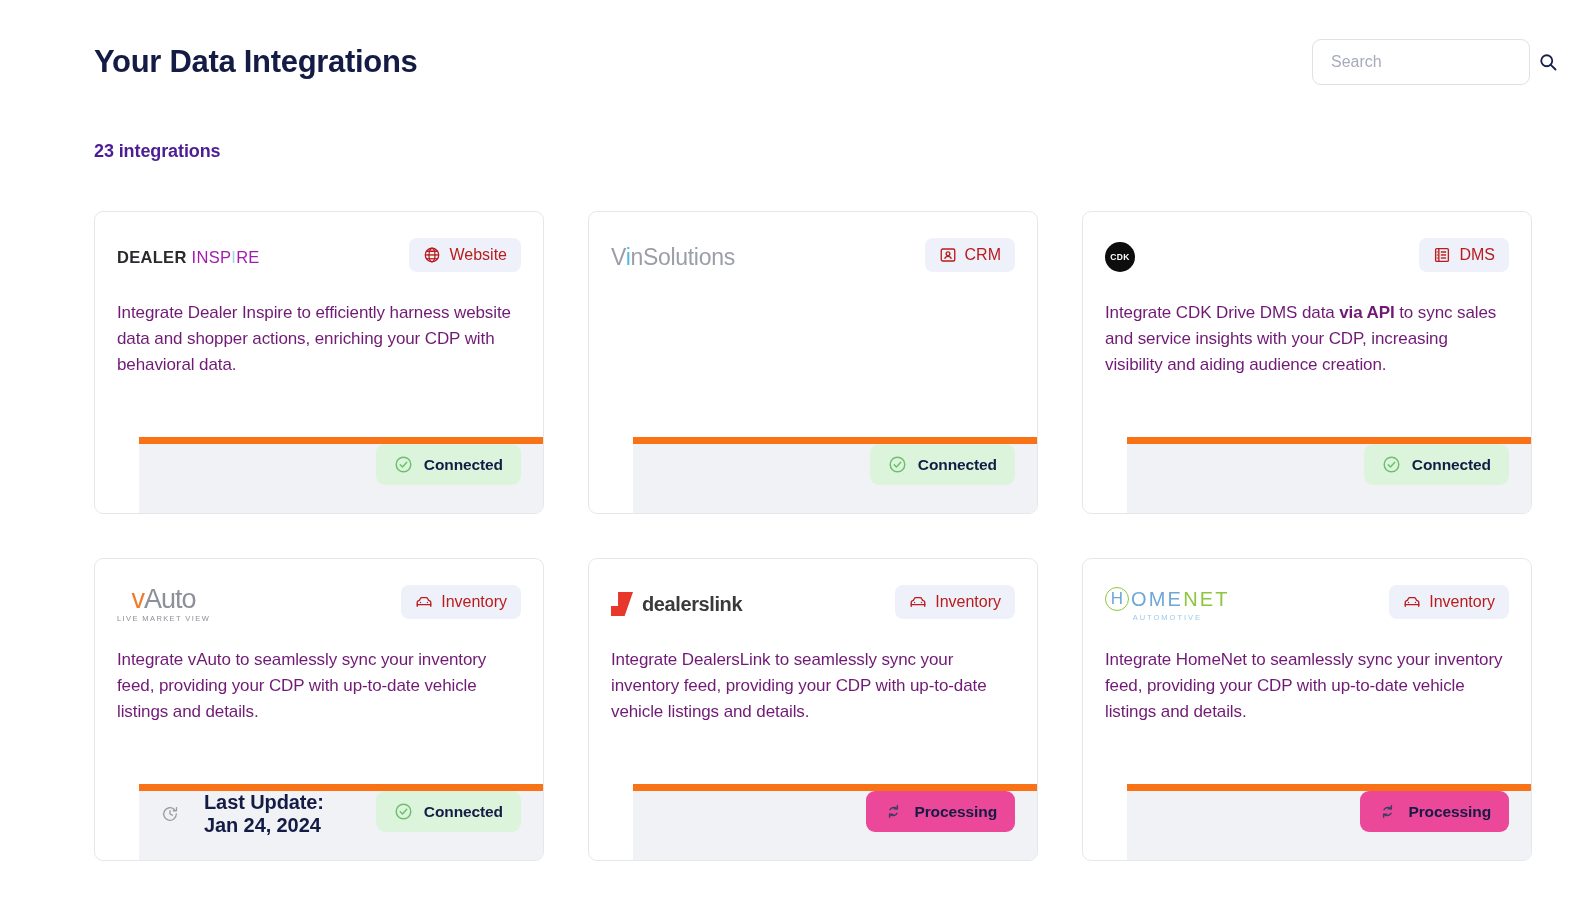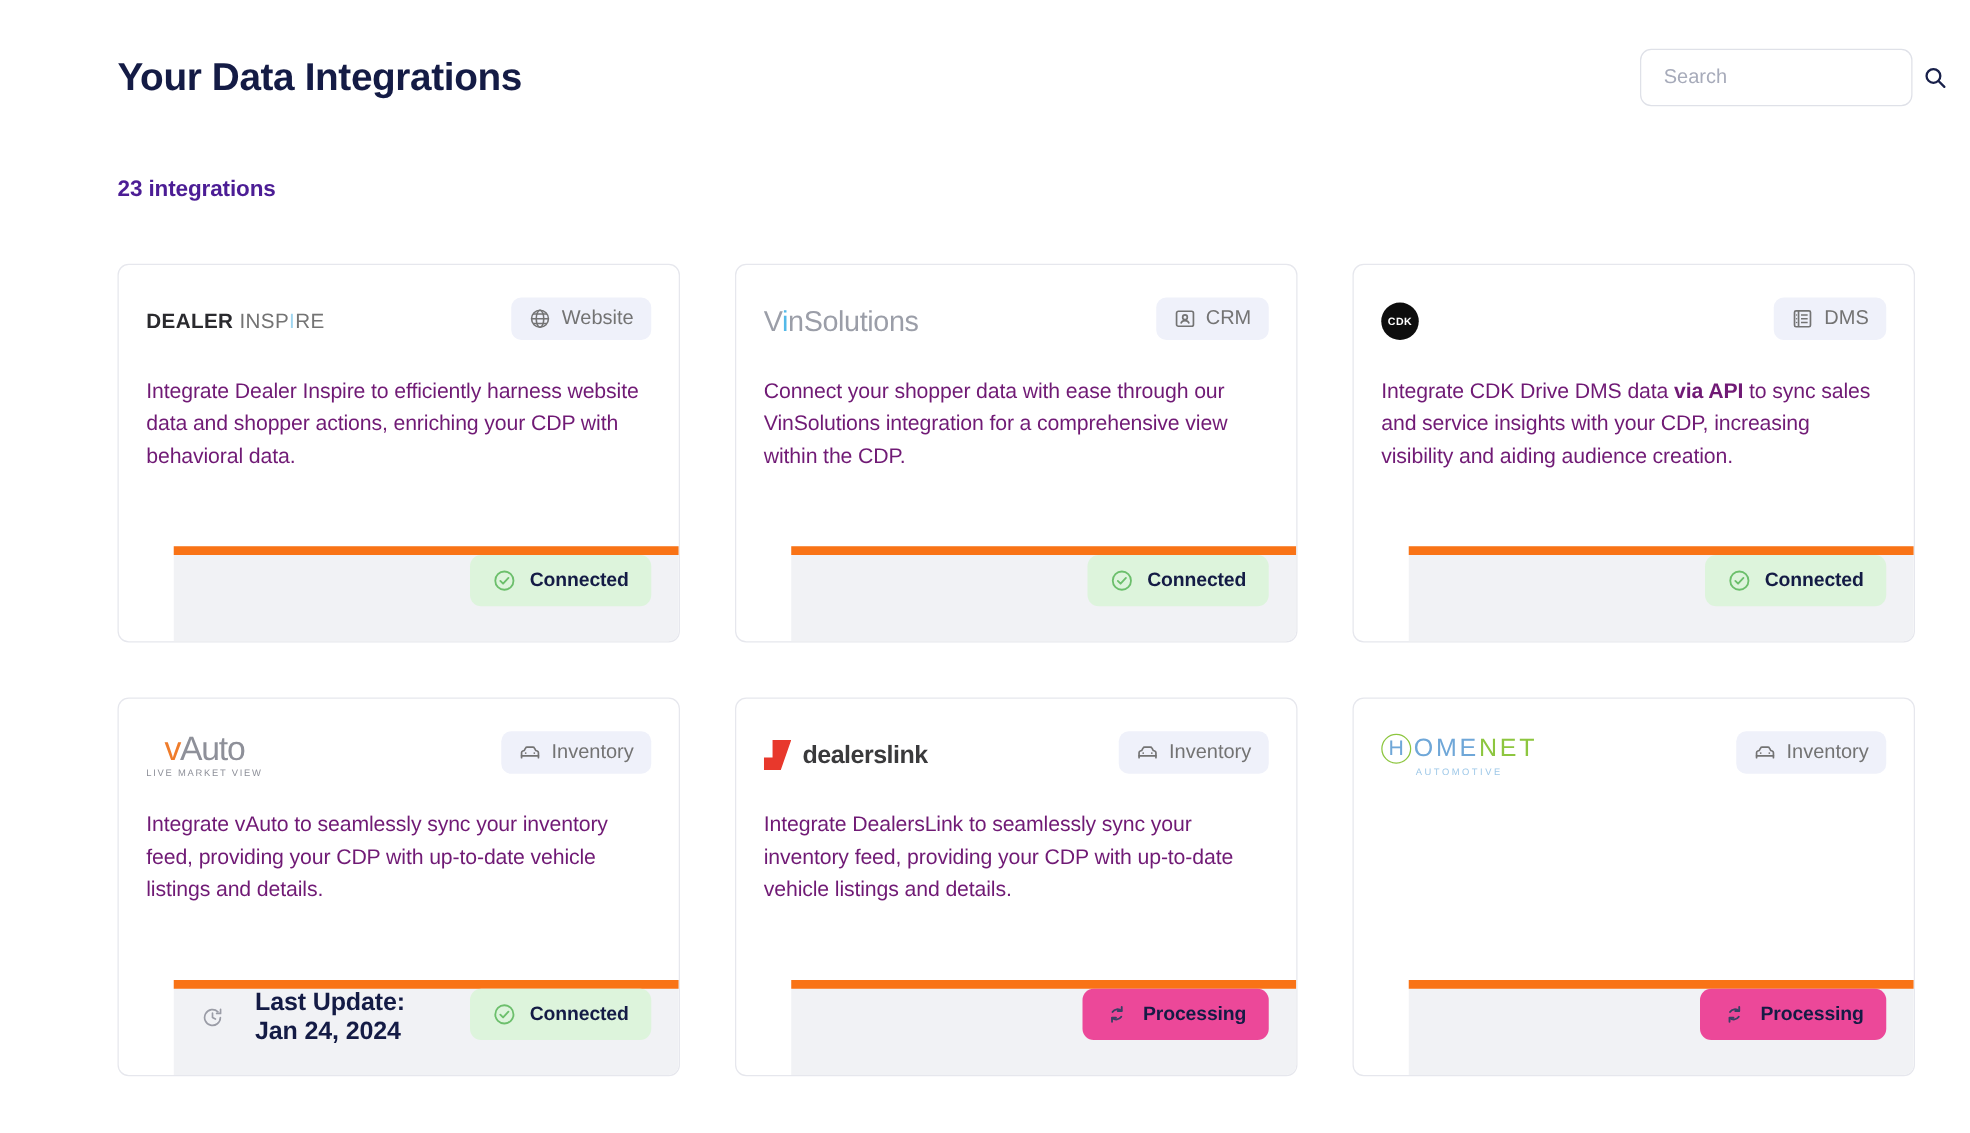--- a/index.html
+++ b/index.html
@@ -115,21 +115,21 @@
   }
 
   
   .logo-dealer-inspire {
     font-size: 16.5px;
     letter-spacing: 0.3px;
     line-height: 1;
     white-space: nowrap;
   }
   .logo-dealer-inspire .di-bold { font-weight: bold; color: #2a2a2e; }
-  .logo-dealer-inspire .di-light { color: #737373; }
+  .logo-dealer-inspire .di-light { color: #a21caf; }
   .logo-dealer-inspire .di-accent { color: #9ed5f0; }
 
   .logo-vinsolutions {
     font-size: 23px;
     color: #9b9ea8;
     letter-spacing: -0.3px;
     line-height: 1;
     white-space: nowrap;
   }
   .logo-vinsolutions .vs-i { color: #53b9e8; }
@@ -181,21 +181,21 @@
     font-size: 7.5px; letter-spacing: 2px; color: #9ec8e8; margin-top: 3px;
   }
 
   
   .cat-badge {
     display: inline-flex; align-items: flex-end; gap: 8px;
     background: #eff1fa;
     border-radius: 8px;
     padding: 8px 14px;
     font-size: 16px;
-    color: #737373;
+    color: #b91c1c;
     white-space: nowrap;
     flex: none;
   }
   .cat-badge svg { width: 18px; height: 18px; flex: none; }
 
   
   .card-desc {
     margin-top: 24px;
     font-size: 17px;
     line-height: 26px;
@@ -298,21 +298,20 @@
             </div>
             <div class="cat-badge">
               <svg viewBox="0 0 24 24" fill="none" stroke="currentColor" stroke-width="1.8">
                 <rect x="3" y="4" width="18" height="16" rx="2"></rect>
                 <circle cx="12" cy="10.3" r="2.5"></circle>
                 <path d="M7.6 17c.7-2.1 2.4-3.1 4.4-3.1s3.7 1 4.4 3.1"></path>
               </svg>
               <span>CRM</span>
             </div>
           </div>
-          <div class="card-desc"><span>Connect your shopper data with ease through our VinSolutions integration for a comprehensive view within the CDP.</span></div>
         </div>
         <div class="card-foot">
           <div class="status-badge status-connected">
             <svg viewBox="0 0 24 24" fill="none" stroke="currentColor" stroke-width="1.85" stroke-linecap="round" stroke-linejoin="round">
               <circle cx="12" cy="12" r="9.2"></circle>
               <path d="M7.9 12.3l2.8 2.8 5.4-5.8"></path>
             </svg>
             <span>Connected</span>
           </div>
         </div>
@@ -440,20 +439,21 @@
               <svg viewBox="0 0 24 24" fill="none" stroke="currentColor" stroke-width="1.8" stroke-linecap="round" stroke-linejoin="round">
                 <path d="M3 15.5h18v-3.2a2 2 0 0 0-1.3-1.9l-1.5-.5-1.4-2.6A2 2 0 0 0 15 6.2H9a2 2 0 0 0-1.8 1.1L5.8 9.9l-1.5.5A2 2 0 0 0 3 12.3z"></path>
                 <line x1="3" y1="15.5" x2="3" y2="17.6"></line>
                 <line x1="21" y1="15.5" x2="21" y2="17.6"></line>
                 <circle cx="7.4" cy="12.6" r="0.95" fill="currentColor" stroke="none"></circle>
                 <circle cx="16.6" cy="12.6" r="0.95" fill="currentColor" stroke="none"></circle>
               </svg>
               <span>Inventory</span>
             </div>
           </div>
+          <div class="card-desc"><span>Integrate HomeNet to seamlessly sync your inventory feed, providing your CDP with up-to-date vehicle listings and details.</span></div>
         </div>
         <div class="card-foot">
           <div class="status-badge status-processing">
             <svg viewBox="0 0 24 24" fill="none" stroke="currentColor" stroke-width="1.9" stroke-linecap="round" stroke-linejoin="round">
               <path d="M16.6 8.4A6 6 0 0 0 7.6 9.6"></path>
               <polyline points="16.9,4.6 16.9,8.6 12.9,8.6"></polyline>
               <path d="M7.4 15.6a6 6 0 0 0 9-1.2"></path>
               <polyline points="7.1,19.4 7.1,15.4 11.1,15.4"></polyline>
             </svg>
             <span>Processing</span>

